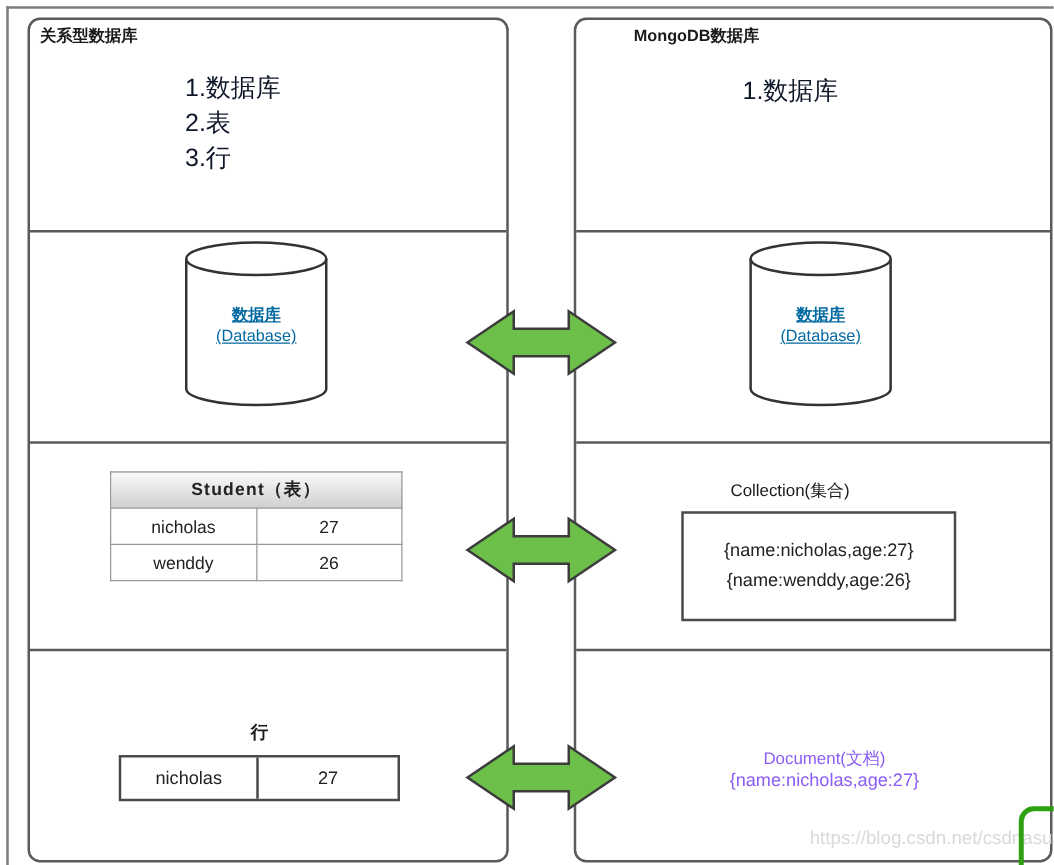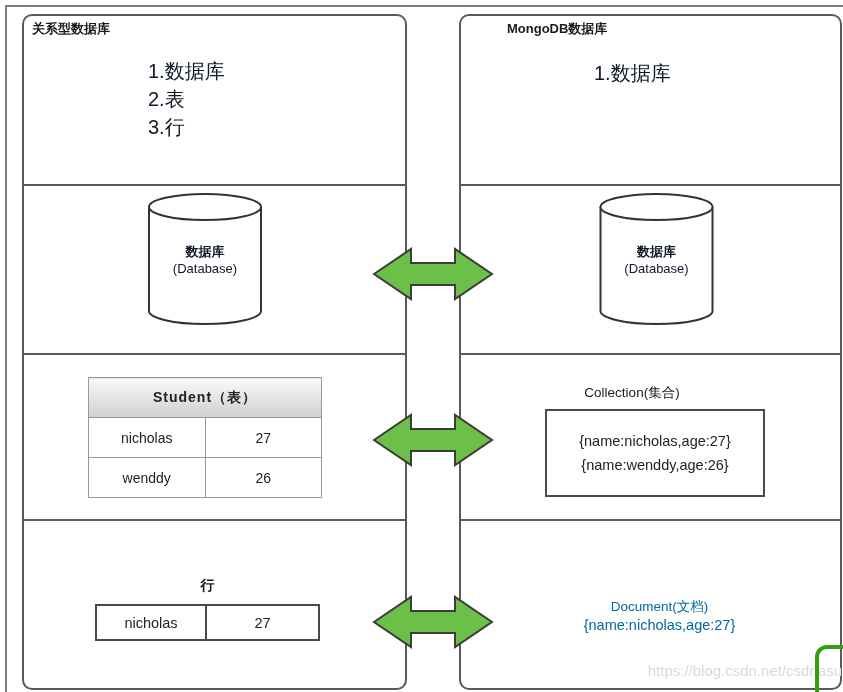--- a/index.html
+++ b/index.html
@@ -43,35 +43,36 @@
     line-height: 28px;
     color: #0f172a;
     white-space: nowrap;
   }
 
   .cyl-text {
     width: 100%;
     text-align: center;
     font-size: 13px;
     line-height: 17px;
-    color: #0f172a;
+    color: #0369a1;
+    text-decoration: underline;
   }
   .cyl-text .cn { font-weight: bold; }
 
   
   .stu-table {
     border-collapse: collapse;
     width: 234px;
     table-layout: fixed;
     font-size: 14px;
   }
   .stu-table th, .stu-table td {
     border: 1px solid #999;
     text-align: center;
-    height: 40px;
+    height: 29px;
     background: #fff;
     color: #222;
     font-weight: normal;
   }
   .stu-table th.hdr {
     font-weight: bold;
     background: linear-gradient(#fafafa, #cfcfcf);
     font-size: 14px;
     letter-spacing: 1px;
   }
@@ -93,21 +94,21 @@
 
   
   .row-table { display: flex; border: 2px solid #4a4a4a; background: #fff; height: 37px; }
   .row-table .cell {
     display: flex; align-items: center; justify-content: center;
     font-size: 14.5px; color: #222;
   }
   .row-table .c1 { width: 110px; border-right: 2px solid #4a4a4a; }
   .row-table .c2 { flex: 1; }
 
-  .doc-label-block { text-align: center; font-size: 13.5px; line-height: 19px; color: #0369a1; }
+  .doc-label-block { text-align: center; font-size: 13.5px; line-height: 19px; color: #8b5cf6; }
 
   .watermark {
     font-size: 15px;
     color: #d9d9d9;
     text-align: right;
     white-space: nowrap;
   }
 
   .green-box {
     border: 4px solid #2ea012;

